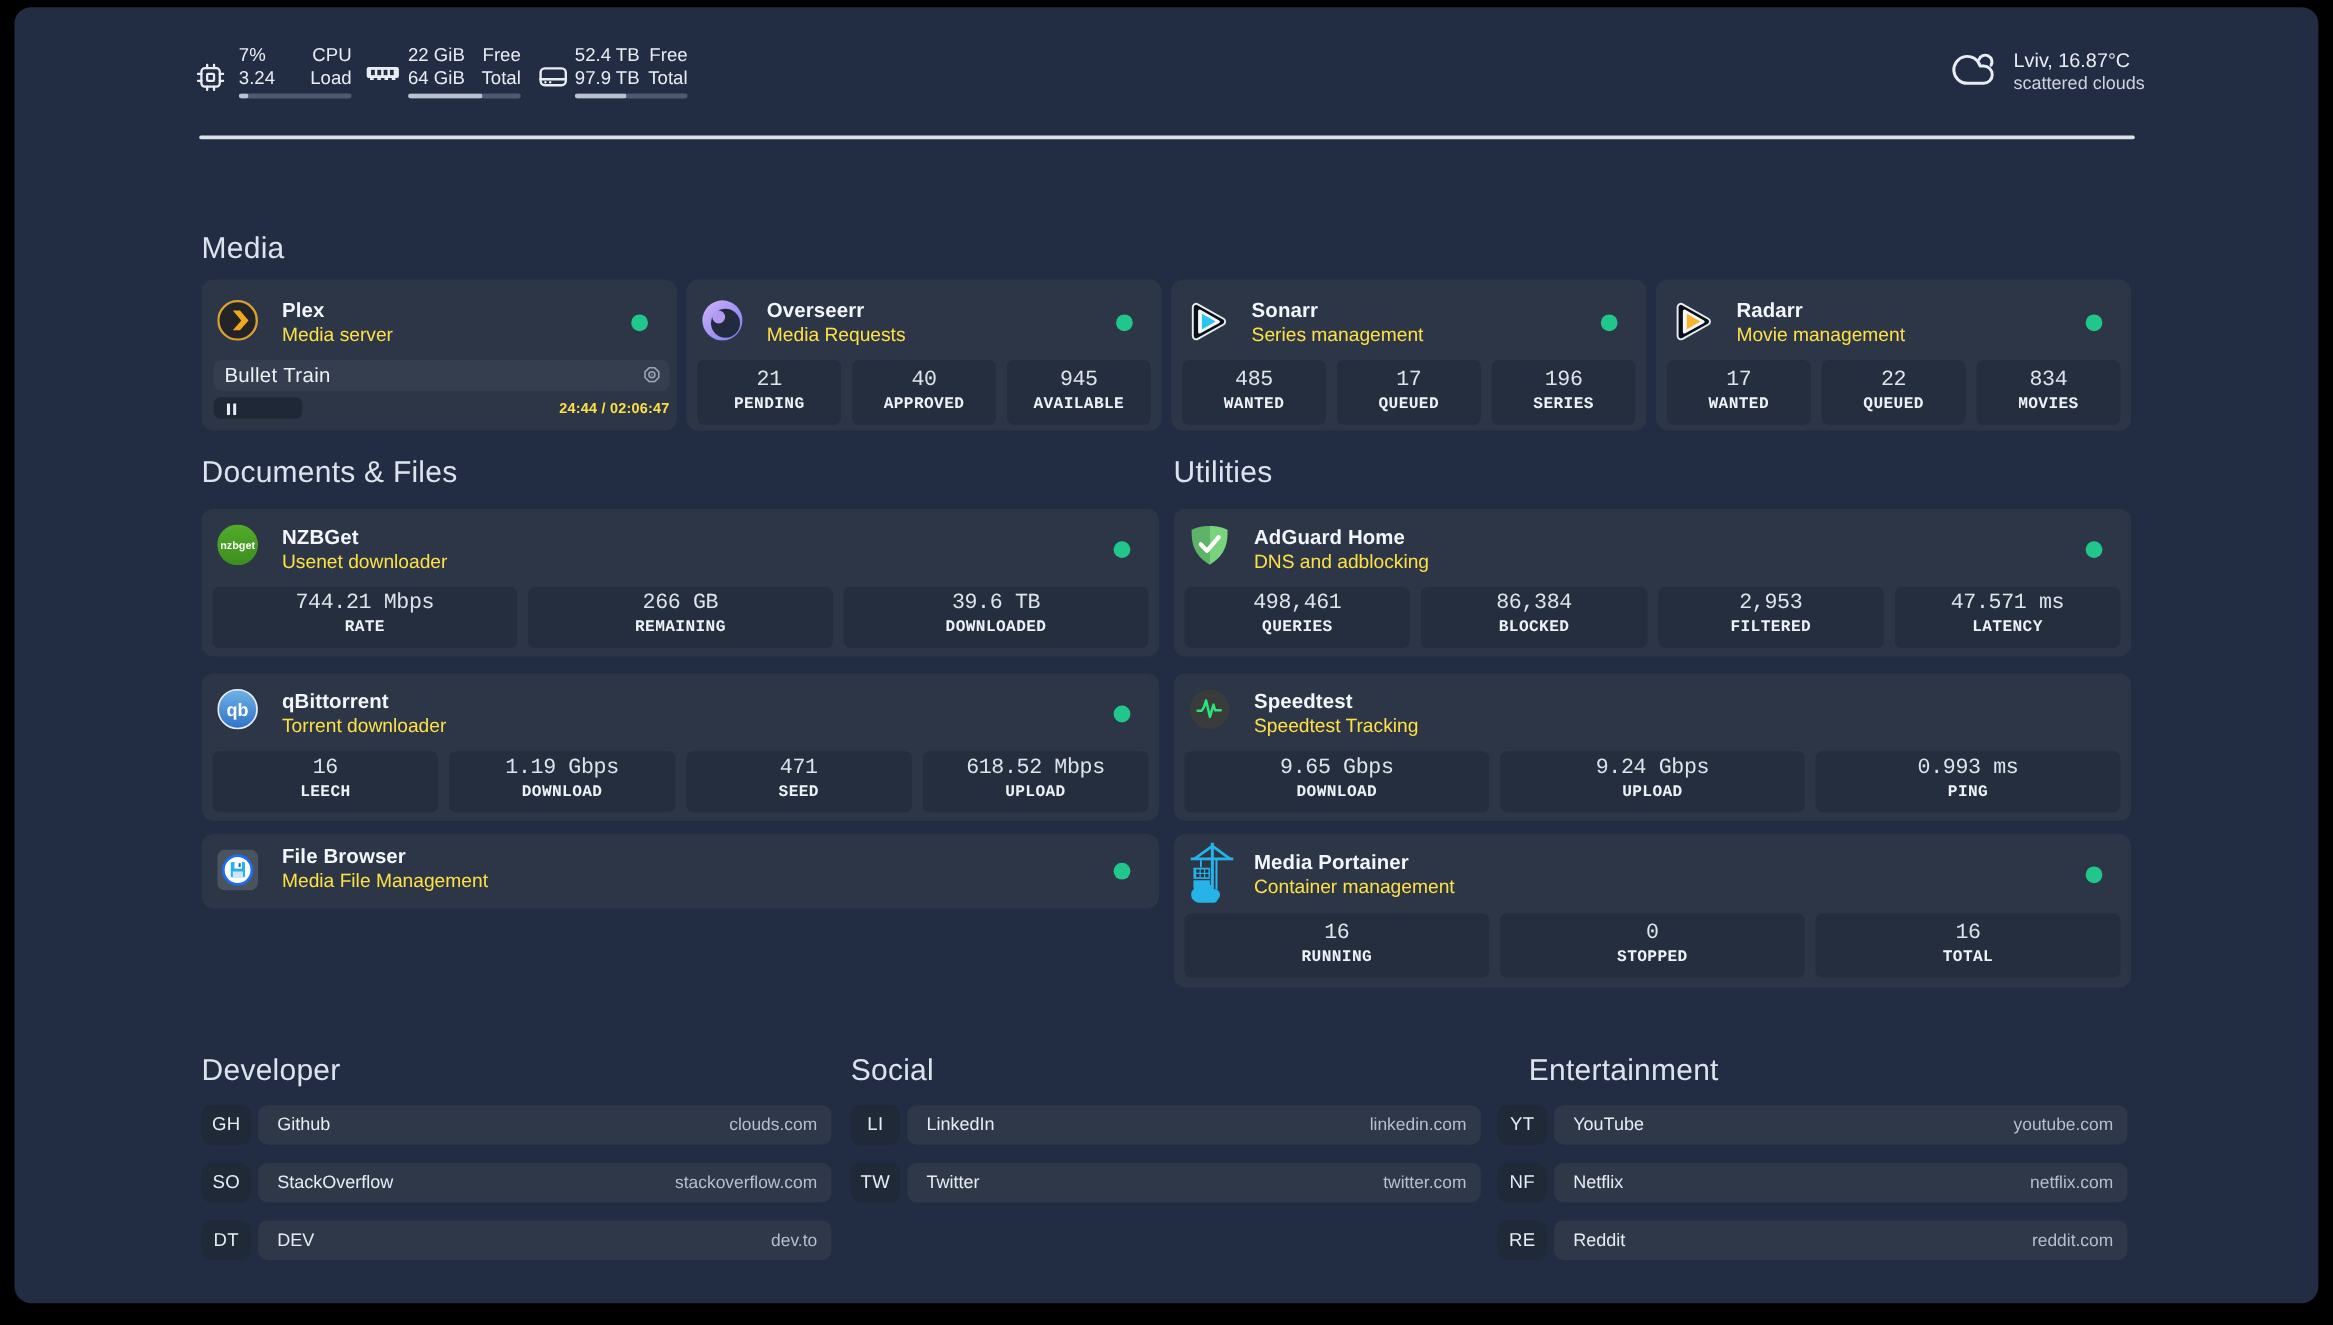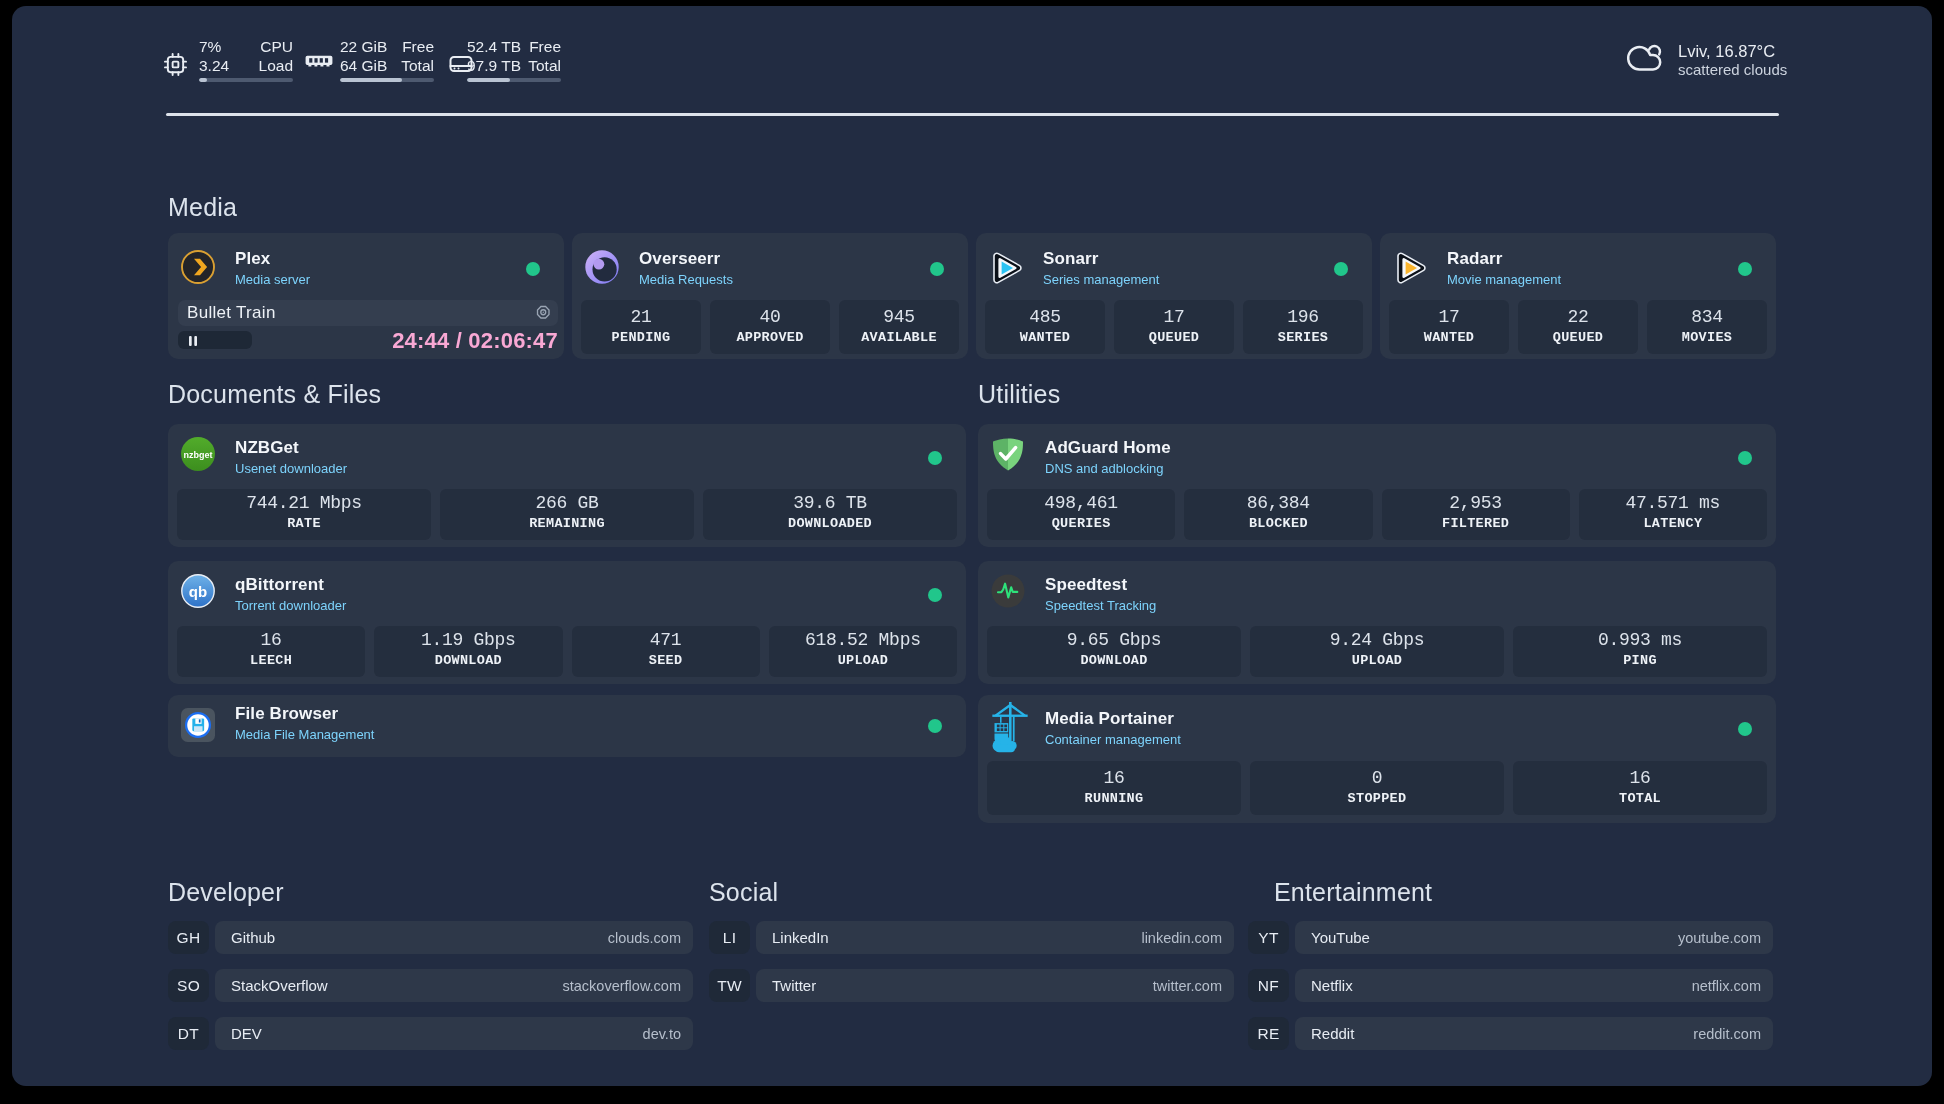--- a/index.html
+++ b/index.html
@@ -20,37 +20,37 @@
 .weather .wtxt { position:absolute; left:51px; top:0; width:200px; }
 .wl1 { font-size:16.5px; color:#e9edf3; line-height:19px; }
 .wl2 { font-size:15px; color:#ccd3de; line-height:18px; }
 .sep { position:absolute; left:154px; top:107px; width:1613px; height:2.5px; background:#dde2ea; border-radius:2px; }
 
 
 .h1 { position:absolute; left:156px; font-size:25px; line-height:30px; color:#dce3ec; letter-spacing:0.2px; }
 .card { position:absolute; background:#2c3647; border-radius:10px; }
 .cicon { position:absolute; left:13px; top:15px; width:34px; height:34px; }
 .ct { position:absolute; left:67px; top:12.5px; font-size:17px; line-height:22px; font-weight:bold; color:#f3f6fa; letter-spacing:0.1px; }
-.cs { position:absolute; left:67px; top:34.5px; font-size:13px; line-height:19px; color:#7dd3fc; }
+.cs { position:absolute; left:67px; top:34.5px; font-size:16px; line-height:19px; color:#fde047; }
 .dot { position:absolute; width:14px; height:14px; border-radius:50%; background:#21c68b; right:24px; top:26.5px; }
 .stats { position:absolute; left:9px; right:9px; display:flex; gap:9px;font-family:Liberation Mono, monospace; }
 .stat { flex:1; background:#242e3e; border-radius:6px; text-align:center; padding-top:2px; }
 .sv { font-size:18px; line-height:24px; color:#dde3eb; letter-spacing:-0.3px; }
 .sl { font-size:13.5px; line-height:18px; font-weight:bold; color:#eef2f7; letter-spacing:0.3px; }
 .m .stats { top:67px; } .m .stat { height:54px; padding-top:5px; } .m .cicon { top:17px; } .m .ct { top:14.5px; } .m .cs { top:36.5px; } .m .dot { top:28.5px; }
 .r .stats { top:65px; } .r .stat { height:51px; }
 .r .cicon { top:13px; }
 
 
 .btrow { position:absolute; left:10px; right:6px; top:66.5px; height:26px; background:#343e4f; border-radius:7px; }
 .btrow .bt { position:absolute; left:9px; top:3px; font-size:17px; letter-spacing:0.3px; line-height:20px; color:#edf1f6; }
 .btrow svg { position:absolute; right:8px; top:5px; }
 .ppill { position:absolute; left:10px; top:98px; width:74px; height:18px; background:#1e2836; border-radius:6px; }
 .ppill svg { position:absolute; left:11px; top:4.5px; }
-.ptime { position:absolute; right:6px; top:96.5px; font-size:22px; font-weight:bold; line-height:21px; letter-spacing:0.2px; color:#f9a8d4; letter-spacing:0.2px; }
+.ptime { position:absolute; right:6px; top:96.5px; font-size:12px; font-weight:bold; line-height:21px; letter-spacing:0.2px; color:#fde047; letter-spacing:0.2px; }
 
 
 .bmcol { position:absolute; width:525px; }
 .bm { position:absolute; left:0; right:0; height:33px; }
 .bm .ab { position:absolute; left:0; top:0; width:41px; height:33px; background:#1f2938; border-radius:8px; color:#e7ecf3; font-size:15.5px; display:flex; align-items:center; justify-content:center; letter-spacing:0.3px; }
 .bm .pill { position:absolute; left:47px; right:0; top:0; height:33px; background:#2e3849; border-radius:8px; }
 .bm .nm { position:absolute; left:16px; top:8px; font-size:15px; color:#e7ecf3; }
 .bm .url { position:absolute; right:12px; top:8.5px; font-size:14.5px; color:#b6bfcc; }
 </style>
 </head>
@@ -98,21 +98,21 @@
           <i style="width:66%"></i>
         </div>
     </div>
   </div>
   <div class="res" style="left:437px; width:140px;">
     <svg width="24" height="22" viewBox="0 0 24 22" fill="none" stroke="#e9edf3" stroke-width="2" stroke-linecap="round" style="left:0;top:47px;">
       <rect x="1.5" y="4" width="21" height="14" rx="3.5"></rect>
       <path d="M1.5 13h21"></path>
       <path d="M5.5 15.5h.01M9.5 15.5h.01"></path>
     </svg>
-    <div class="rbody" style="left:18px;">
+    <div class="rbody" style="left:30px;">
       <div class="rline">
           <span>52.4 TB</span>
           <span>Free</span>
         </div>
       <div class="rline">
           <span>97.9 TB</span>
           <span>Total</span>
         </div>
       <div class="rbar">
           <i style="width:46%"></i>

